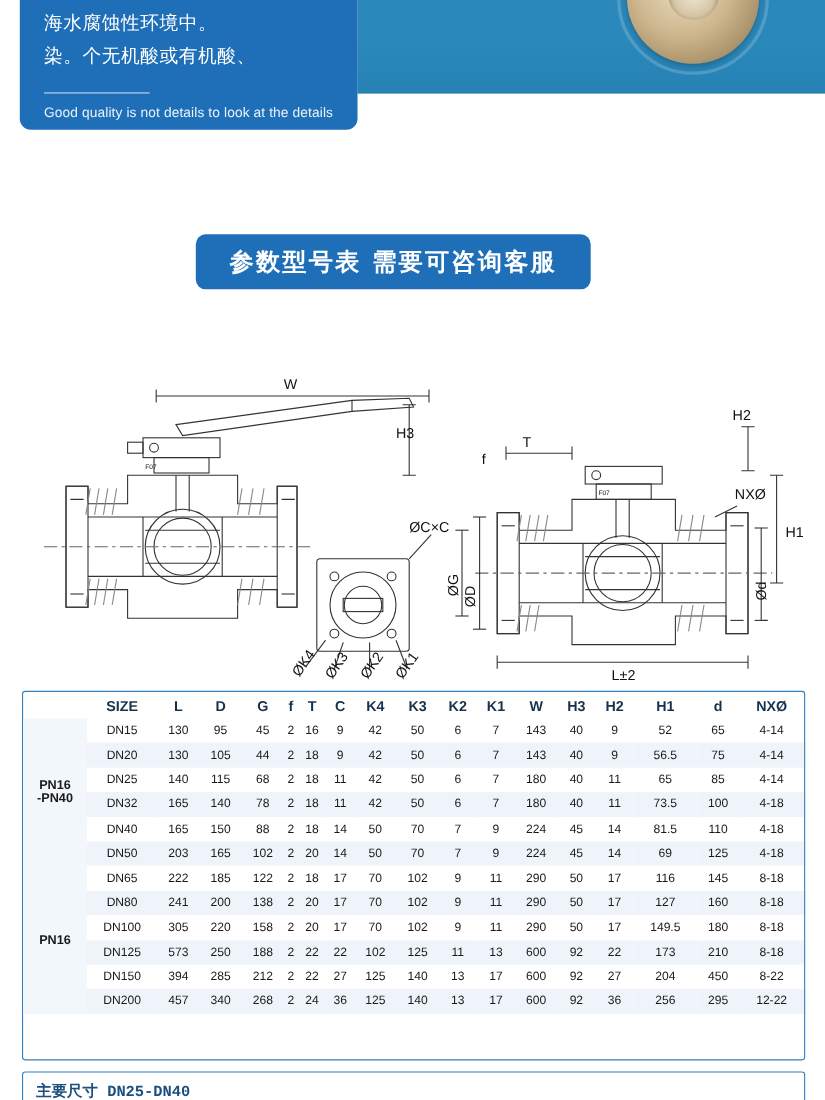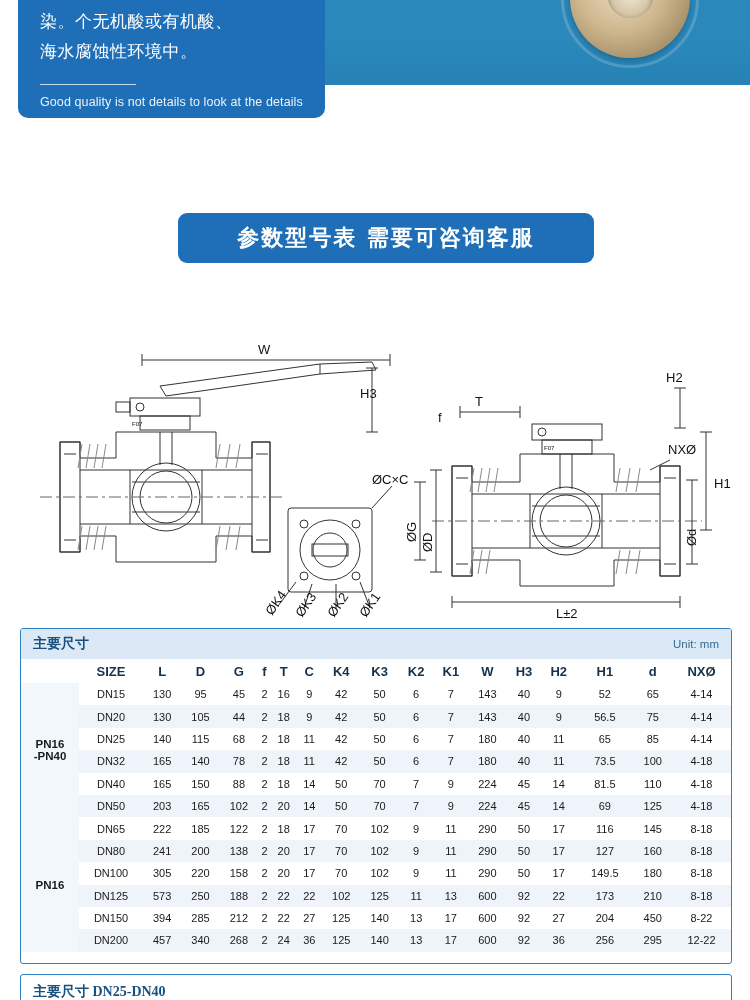--- a/index.html
+++ b/index.html
@@ -62,21 +62,21 @@
     width: 96px; height: 1px; background: rgba(255,255,255,.75);
     margin: 18px 0 10px 0;
   }
   .blue-card .en-line {
     font-size: 12.5px; color: #eaf2fa; letter-spacing: .1px;
   }
 
   
   .title-pill {
     position: absolute; left: 178px; top: 213px;
-    width: 416px; height: 50px;
+    width: 359px; height: 50px;
     background: #1e6fb8; border-radius: 9px;
     display: flex; align-items: center; justify-content: center;
     color: #fff; font-size: 22px; letter-spacing: 2px;
     font-family: "DejaVu Sans", sans-serif; font-weight: bold;
   }
 
   
   .drawing {
     position: absolute; left: 20px; top: 320px; width: 712px; height: 300px;
   }
@@ -116,41 +116,41 @@
   .col-pn { width: 58px; }
 
   
   .bottom-card {
     position: absolute; left: 20px; top: 974px; width: 712px; height: 40px;
     border: 1px solid #2f7fc1; border-top: 1px solid #2f7fc1; border-radius: 3px 3px 0 0;
     background: #fff;
   }
   .bottom-card .b-title {
     padding: 8px 12px 0 12px; font-size: 14px; font-weight: bold; color: #1b4f7e;
-    font-family: Liberation Serif, serif;
+    font-family: Liberation Mono, monospace;
   }
 </style>
 </head>
 <body>
 
 <div class="page">
 
   <div class="top-banner">
     <div class="banner-left"></div>
     <div class="banner-img">
       <div class="photo-strip"></div>
       <div class="valve-ring"></div>
       <div class="valve-blob"></div>
       <div class="valve-hole"></div>
     </div>
   </div>
 
   <div class="blue-card">
+    <div class="cn-line">海水腐蚀性环境中。</div>
     <div class="cn-line">染。个无机酸或有机酸、</div>
-    <div class="cn-line">海水腐蚀性环境中。</div>
     <div class="rule"></div>
     <div class="en-line">Good quality is not details to look at the details</div>
   </div>
 
   <div class="title-pill">参数型号表   需要可咨询客服</div>
 
   <div class="drawing">
     <svg width="712" height="300" viewBox="0 0 712 300" xmlns="http://www.w3.org/2000/svg">
       <g fill="none" stroke="#333" stroke-width="1">
 
@@ -321,24 +321,20 @@
         <text transform="translate(346,298) rotate(-55)">ØK1</text>
       </g>
       <g font-family="Liberation Sans, sans-serif" font-size="6" fill="#111">
         <text x="112" y="106">F07</text>
         <text x="524" y="130">F07</text>
       </g>
     </svg>
   </div>
 
   <div class="table-card">
-    <div class="table-head">
-      <div class="t-left">主要尺寸</div>
-      <div class="t-right">Unit: mm</div>
-    </div>
     <table class="dims">
       <thead>
         <tr id="dims-head">
             <th class="col-pn"></th>
             <th class="col-size">SIZE</th>
             <th>L</th>
             <th>D</th>
             <th>G</th>
             <th>f</th>
             <th>T</th>

